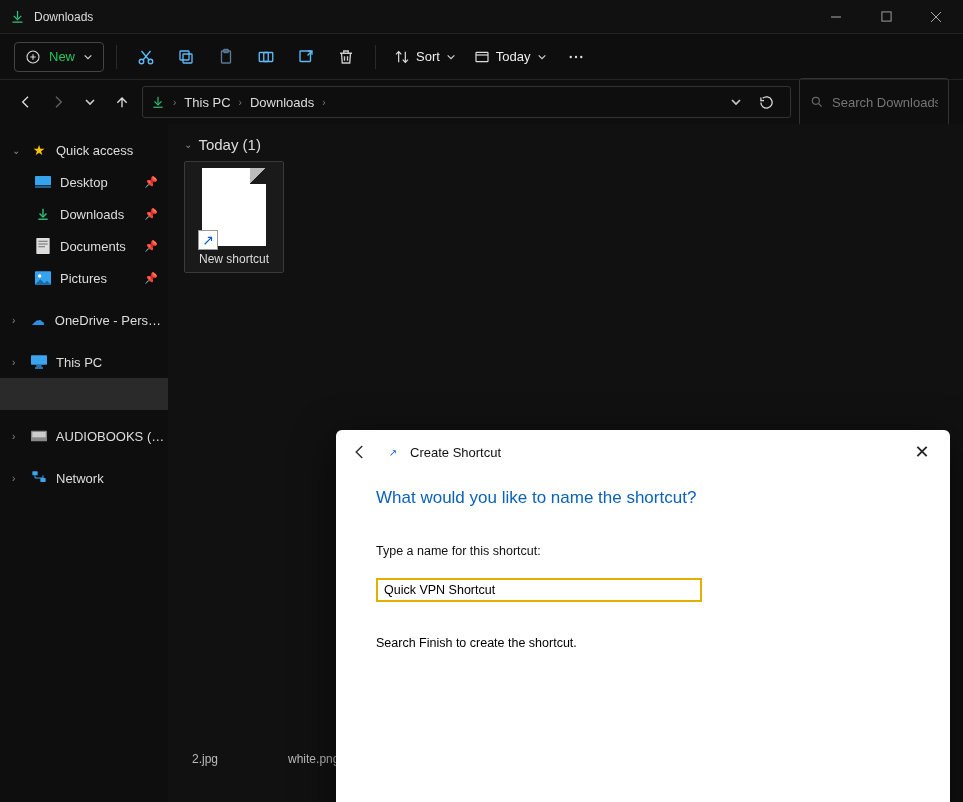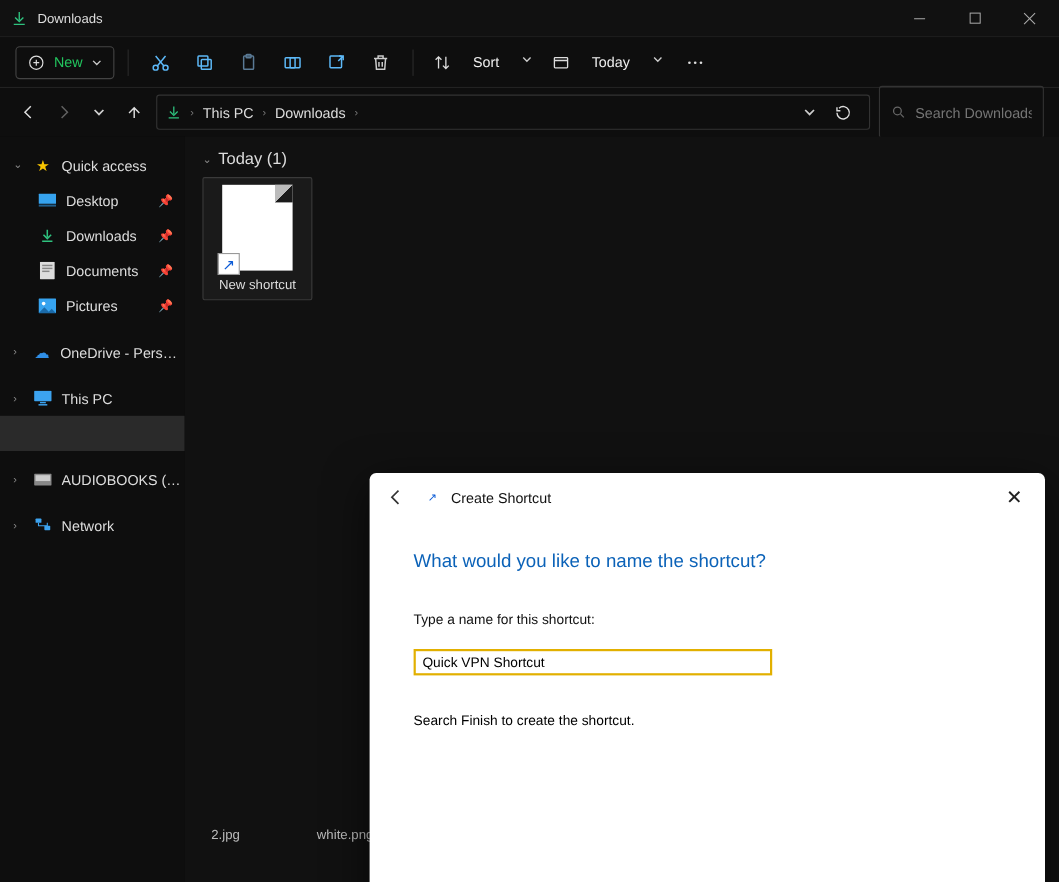--- a/index.html
+++ b/index.html
@@ -10,21 +10,21 @@
     .titlebar .icon-slot { width: 18px; height: 18px; display: flex; align-items: center; justify-content: center; margin-right: 8px; }
     .titlebar .title { flex: 1; color: #ddd; font-size: 12px; }
     .wincontrols { display: flex; gap: 12px; }
     .wincontrols .wc { width: 38px; height: 28px; display: flex; align-items: center; justify-content: center; color: #aaa; cursor: pointer; }
 
     
     .toolbar { height: 46px; display: flex; align-items: center; padding: 0 14px; gap: 6px; border-bottom: 1px solid #222; background: #0e0e0e; }
     .new-btn { display: flex; align-items: center; gap: 8px; padding: 6px 10px; border: 1px solid #444; border-radius: 4px; cursor: pointer; font-size: 13px; color: #22c55e; }
     .tb-sep { width: 1px; height: 24px; background: #2a2a2a; margin: 0 6px; }
     .tb-icon { width: 34px; height: 34px; display: flex; align-items: center; justify-content: center; color: #5db9f8; cursor: pointer; border-radius: 4px; }
-    .tb-text { display: flex; gap: 20px; color: #eee; cursor: pointer; padding: 4px 6px; font-size: 13px; }
+    .tb-text { display: flex; align-items: center; gap: 6px; color: #eee; cursor: pointer; padding: 4px 6px; font-size: 13px; }
 
     
     .navrow { height: 44px; display: flex; align-items: center; padding: 0 14px; gap: 8px; background: #0e0e0e; }
     .nav-btn { width: 24px; height: 30px; display: flex; align-items: center; justify-content: center; color: #bbb; cursor: pointer; }
     .address { flex: 1; height: 32px; border: 1px solid #333; border-radius: 3px; display: flex; align-items: center; padding: 0 8px; gap: 8px; color: #ddd; font-size: 13px; }
     .address .chev { color: #777; font-size: 10px; }
     .address .spacer { flex: 1; }
     .refresh { width: 32px; display: flex; align-items: center; justify-content: center; color: #ccc; cursor: pointer; }
     .searchbox { width: 150px; height: 48px; border: 1px solid #333; border-radius: 3px; display: flex; align-items: center; padding: 0 10px; gap: 8px; color: #666; font-size: 13px; }
 
@@ -54,21 +54,21 @@
     .hidden-files { position: absolute; left: 24px; bottom: 36px; display: flex; gap: 70px; color: #bbb; font-size: 12px; }
 
     
     .modal { position: absolute; left: 168px; top: 306px; width: 614px; height: 452px; background: #fff; border-radius: 6px; box-shadow: 0 10px 40px rgba(0,0,0,.6); color: #000; display: flex; flex-direction: column; overflow: hidden; }
     .modal-top { display: flex; align-items: center; height: 44px; padding: 0 12px; }
     .modal-top .back { width: 24px; height: 24px; display: flex; align-items: center; justify-content: center; color: #333; cursor: pointer; }
     .modal-top .sh { width: 14px; height: 14px; margin: 0 10px 0 14px; display: flex; align-items: center; justify-content: center; color: #0a5ad6; font-size: 10px; }
     .modal-top .mt-title { font-size: 13px; color: #111; }
     .modal-top .close { margin-left: auto; width: 32px; height: 32px; display: flex; align-items: center; justify-content: center; cursor: pointer; color: #222; font-size: 18px; }
     .modal-body { flex: 1; padding: 6px 40px 0; }
-    .modal-heading { color: #0b62b8; font-family: "Segoe UI", Arial; font-size: 17px; font-weight: 400; margin: 20px 0 36px; }
+    .modal-heading { color: #0b62b8; font-family: "Segoe UI", Arial; font-size: 17px; font-weight: 400; margin: 8px 0 36px; }
     .modal-label { font-size: 12.5px; color: #111; margin-bottom: 6px; }
     .modal-input { display: block; width: 326px; height: 24px; border: 2px solid #e2b000; padding: 2px 6px; font-size: 12.5px; outline: none; margin-top: 20px; }
     .modal-hint { font-size: 12.5px; margin-top: 34px; }
 
     svg { display: block; }
   </style>
 </head>
 <body>
 
 <div class="titlebar">

